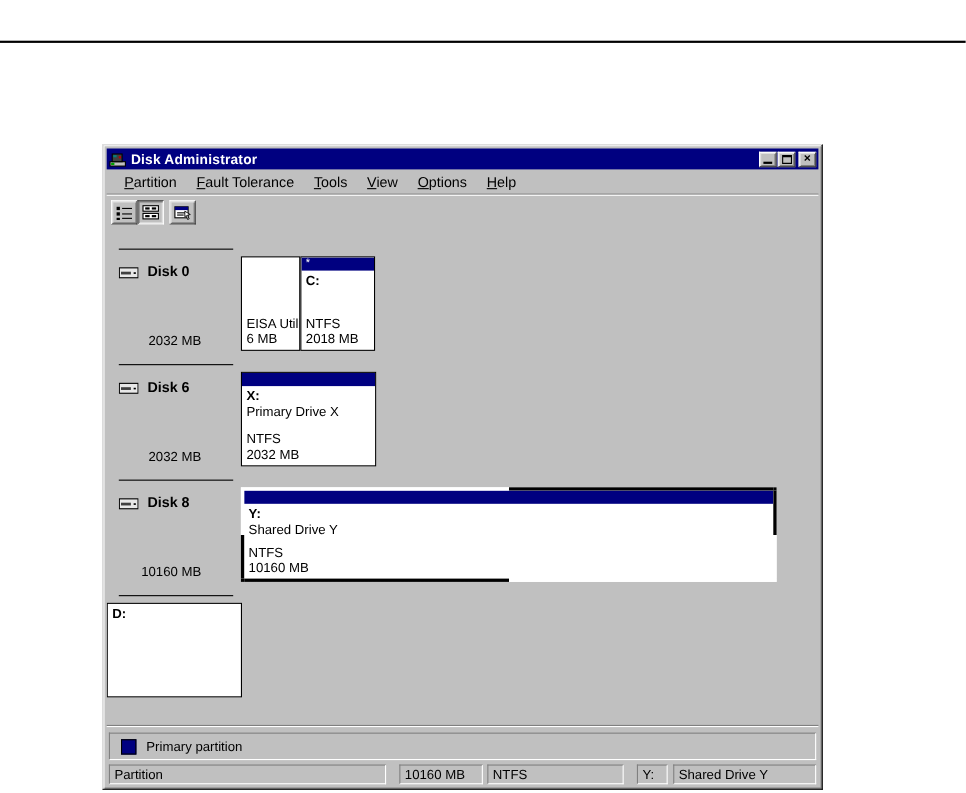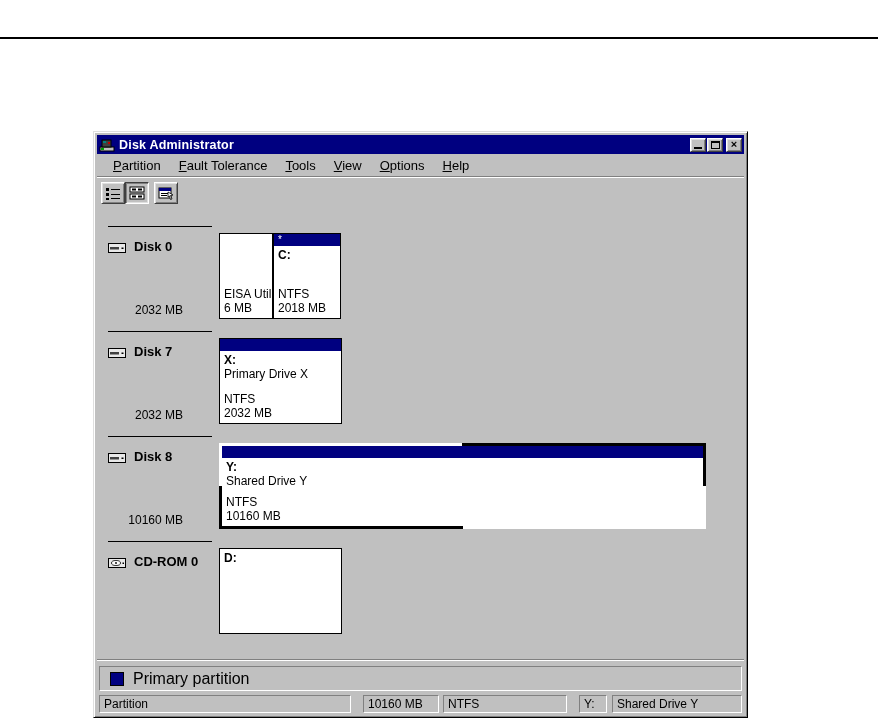--- a/index.html
+++ b/index.html
@@ -83,21 +83,21 @@
 
   
   .legend-sep { margin-top:8px; height:2px; border-top:1px solid #808080;
                 border-bottom:1px solid #fff; flex:0 0 auto; }
   .legend {
     margin:5px 2px 0 2px; height:25px; flex:0 0 auto;
     border:1px solid; border-color:#808080 #fff #fff #808080;
     display:flex; align-items:center;
   }
   .legend-swatch { width:14px; height:14px; border:1px solid #000; margin-left:10px; flex:0 0 auto; }
-  .legend-text { font-size:16px; margin-left:9px; white-space:nowrap; }
+  .legend-text { font-size:12px; margin-left:9px; white-space:nowrap; }
 
   .statusbar { margin:4px 2px 1px 2px; height:18px; display:flex; flex:0 0 auto; }
   .status-field {
     border:1px solid; border-color:#808080 #fff #fff #808080; background:#c0c0c0;
     font-size:12px; line-height:16px; padding-left:4px; white-space:nowrap; overflow:hidden;
   }
   .sf1 { flex:1 1 auto; }
   .sf2 { width:76px; margin-left:12px; }
   .sf3 { width:124px; margin-left:4px; }
   .sf4 { width:28px; margin-left:12px; }
@@ -217,21 +217,21 @@
         <div class="disk-row">
           <div class="row-sep"></div>
           <div class="row-body">
             <div class="disk-label">
               <div class="name-line">
                 <svg width="18" height="12" viewBox="0 0 18 12">
                   <rect x="0.5" y="1.5" width="17" height="9" fill="#e8e8e8" stroke="#000"></rect>
                   <rect x="2" y="5" width="9" height="2.5" fill="#404040"></rect>
                   <rect x="13.5" y="5.5" width="2" height="1.5" fill="#000"></rect>
                 </svg>
-                <span class="disk-name">Disk 7</span>
+                <span class="disk-name">Disk 6</span>
               </div>
               <span class="disk-size">2032 MB</span>
             </div>
             <div class="part-area">
               <div class="part" style="width: 123px;">
                 <div class="part-stripe"></div>
                 <div class="part-body">
                   <div class="grp">
                     <span class="part-letter">X:</span>
                     <span class="part-line">Primary Drive X</span>
@@ -272,31 +272,20 @@
                     <span class="part-line">10160 MB</span>
                   </div>
                 </div>
               </div>
             </div>
           </div>
         </div>
         <div class="disk-row">
           <div class="row-sep"></div>
           <div class="row-body">
-            <div class="disk-label">
-              <div class="name-line">
-                <svg width="18" height="12" viewBox="0 0 18 12">
-                  <rect x="0.5" y="1.5" width="17" height="9" fill="#e8e8e8" stroke="#000"></rect>
-                  <ellipse cx="8" cy="6" rx="4.5" ry="2.5" fill="#fff" stroke="#000" stroke-width="0.8"></ellipse>
-                  <circle cx="8" cy="6" r="0.9" fill="#000"></circle>
-                  <rect x="14.5" y="5.5" width="1.5" height="1.5" fill="#000"></rect>
-                </svg>
-                <span class="disk-name">CD-ROM 0</span>
-              </div>
-            </div>
             <div class="part-area">
               <div class="part" style="width: 123px;">
                 <div class="part-body">
                   <div class="grp">
                     <span class="part-letter">D:</span>
                   </div>
                   <div class="grp"></div>
                 </div>
               </div>
             </div>

